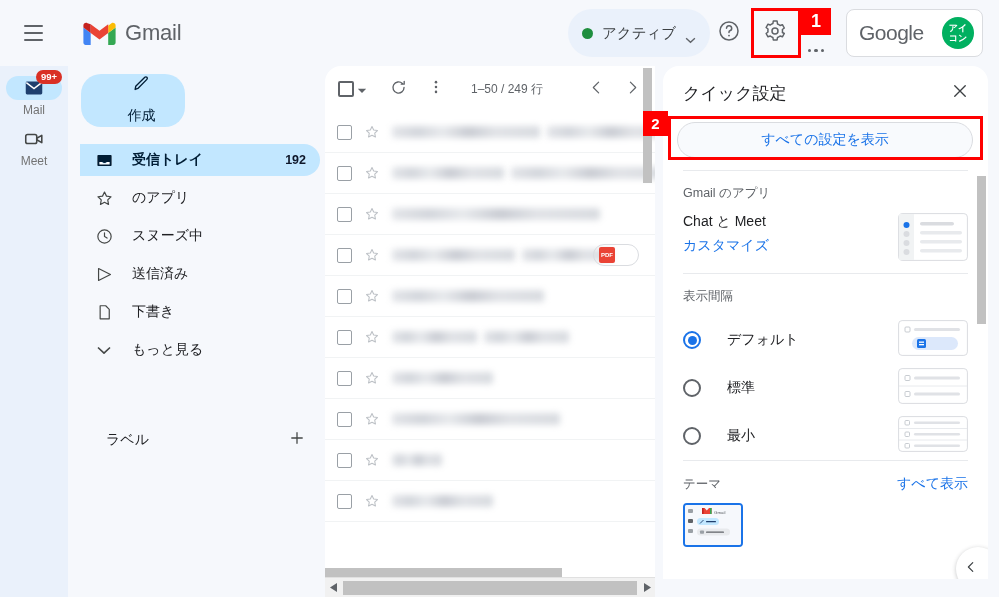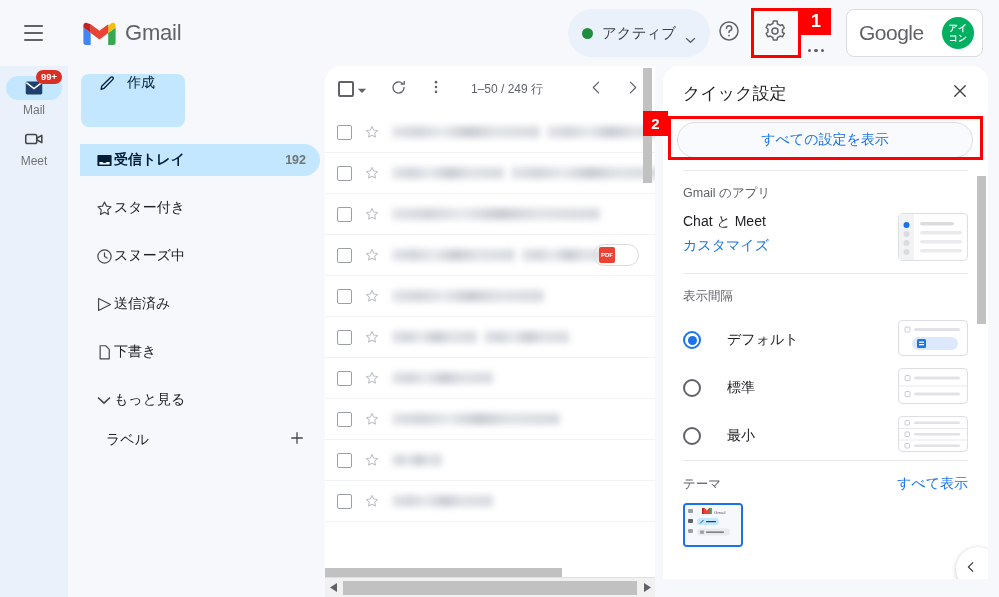--- a/index.html
+++ b/index.html
@@ -102,34 +102,34 @@
   .railbadge {
     position: absolute; left: 30px; top: -6px;
     background: #d93025; color: #fff; font-size: 9.5px; font-weight: bold;
     border-radius: 8px; padding: 1px 5px; line-height: 12px;
   }
 
   
   .nav { position: absolute; left: 68px; top: 66px; width: 257px; height: 531px; background: #f6f8fc; }
   .compose {
     position: absolute; left: 13px; top: 8px; width: 104px; height: 53px;
-    background: #c2e7ff; border-radius: 8px;
-    display: flex; align-items: flex-start; gap: 10px; padding-left: 17px; cursor: pointer;
+    background: #c2e7ff; border-radius: 20px;
+    display: flex; align-items: center; gap: 10px; padding-left: 17px; cursor: pointer; flex-direction: column;
   }
   .compose .lbl { font-size: 14px; color: #001d35; }
   .navlist { position: absolute; left: 12px; top: 78px; width: 240px; }
   .navitem {
     height: 32px; border-radius: 0 16px 16px 0; display: flex; align-items: center;
-    padding-left: 14px; cursor: pointer; margin-bottom: 16px;
+    padding-left: 14px; gap: 18px; cursor: pointer; margin-bottom: 6px;
   }
   .navitem.sel { background: #c2e7ff; }
   .navitem .ico { width: 20px; height: 20px; flex: none; display:flex; align-items:center; justify-content:center; }
   .navitem .lbl { font-size: 14px; color: #202124; }
   .navitem.sel .lbl { font-weight: bold; color: #001d35; }
-  .navitem .cnt { margin-left: auto; margin-right: 14px; font-size: 12.5px; font-weight: bold; color: #737373; }
+  .navitem .cnt { margin-left: auto; margin-right: 14px; font-size: 12.5px; font-weight: bold; color: #0f172a; }
   .labels-row {
     position: absolute; left: 12px; top: 358px; width: 240px; height: 32px;
     display: flex; align-items: center; padding-left: 26px; padding-right: 14px;
   }
   .labels-row .lbl { font-size: 14px; color: #202124; }
   .labels-row .plus { margin-left: auto; cursor: pointer; }
 
   
   .mail { position: absolute; left: 325px; top: 66px; width: 330px; height: 531px; background: #ffffff;
     border-radius: 16px 0 0 0; overflow: hidden; }
@@ -338,21 +338,21 @@
         <span class="lbl">受信トレイ</span>
         <span class="cnt">192</span>
       </div>
 
       <div class="navitem">
         <span class="ico">
           <svg width="19" height="19" viewBox="0 0 24 24" fill="none" stroke="#444746" stroke-width="1.5">
             <path d="M12 3.8l2.5 5.2 5.7.8-4.1 4 1 5.7-5.1-2.7-5.1 2.7 1-5.7-4.1-4 5.7-.8z" stroke-linejoin="round"></path>
           </svg>
         </span>
-        <span class="lbl">スター付き</span>
+        <span class="lbl">のアプリ</span>
       </div>
 
       <div class="navitem">
         <span class="ico">
           <svg width="19" height="19" viewBox="0 0 24 24" fill="none" stroke="#444746" stroke-width="1.5">
             <circle cx="12" cy="12" r="8.4"></circle>
               <path d="M12 7.3V12l3.2 2" stroke-linecap="round"></path>
           </svg>
         </span>
         <span class="lbl">スヌーズ中</span>

